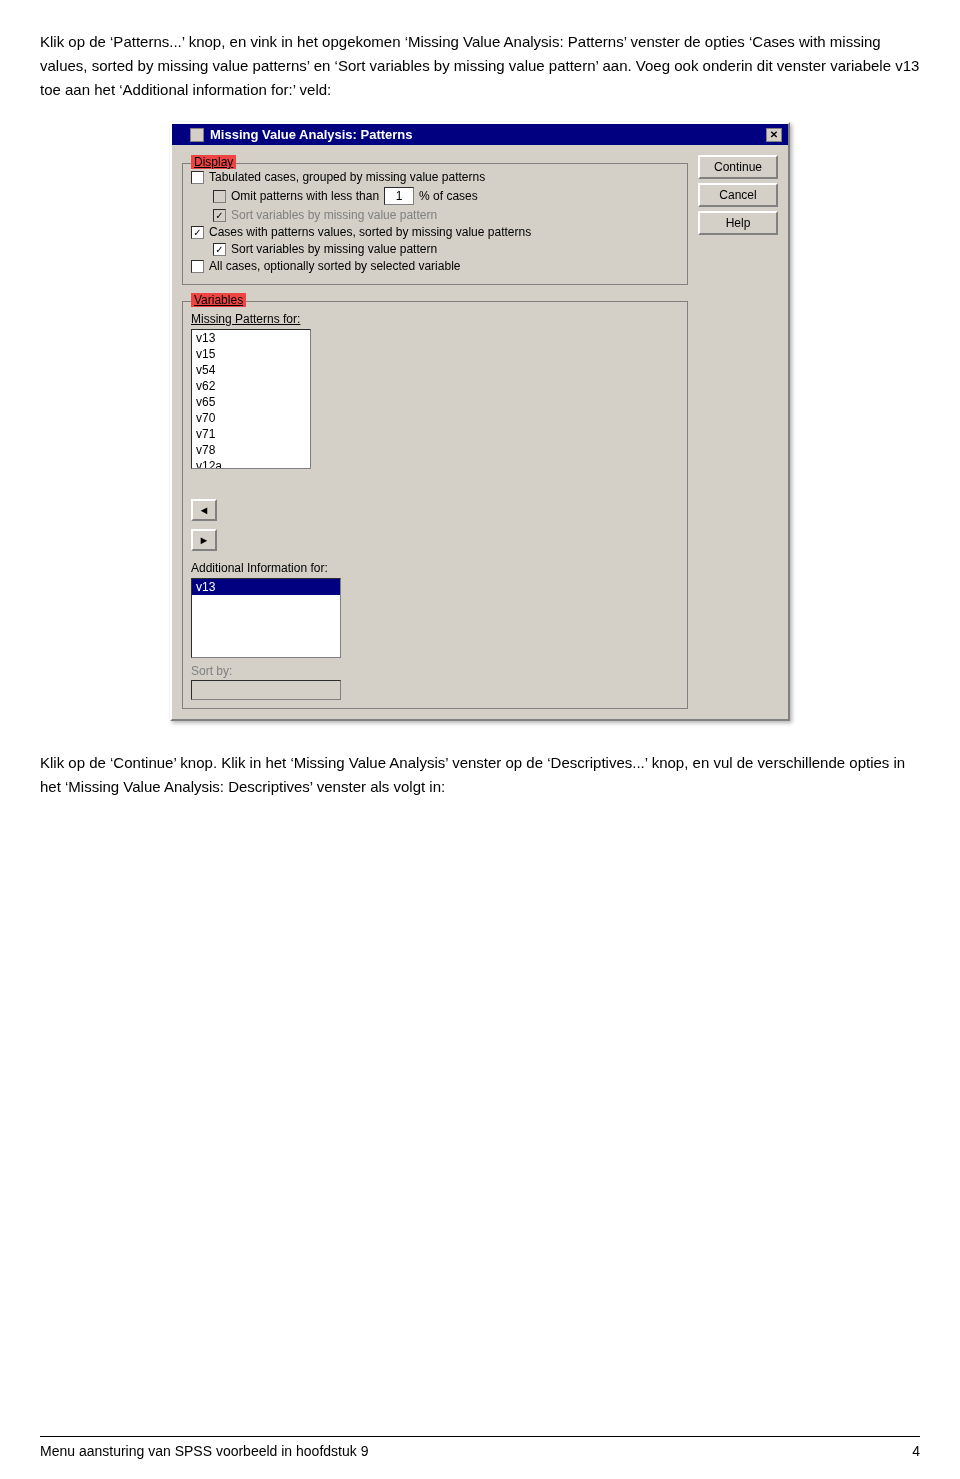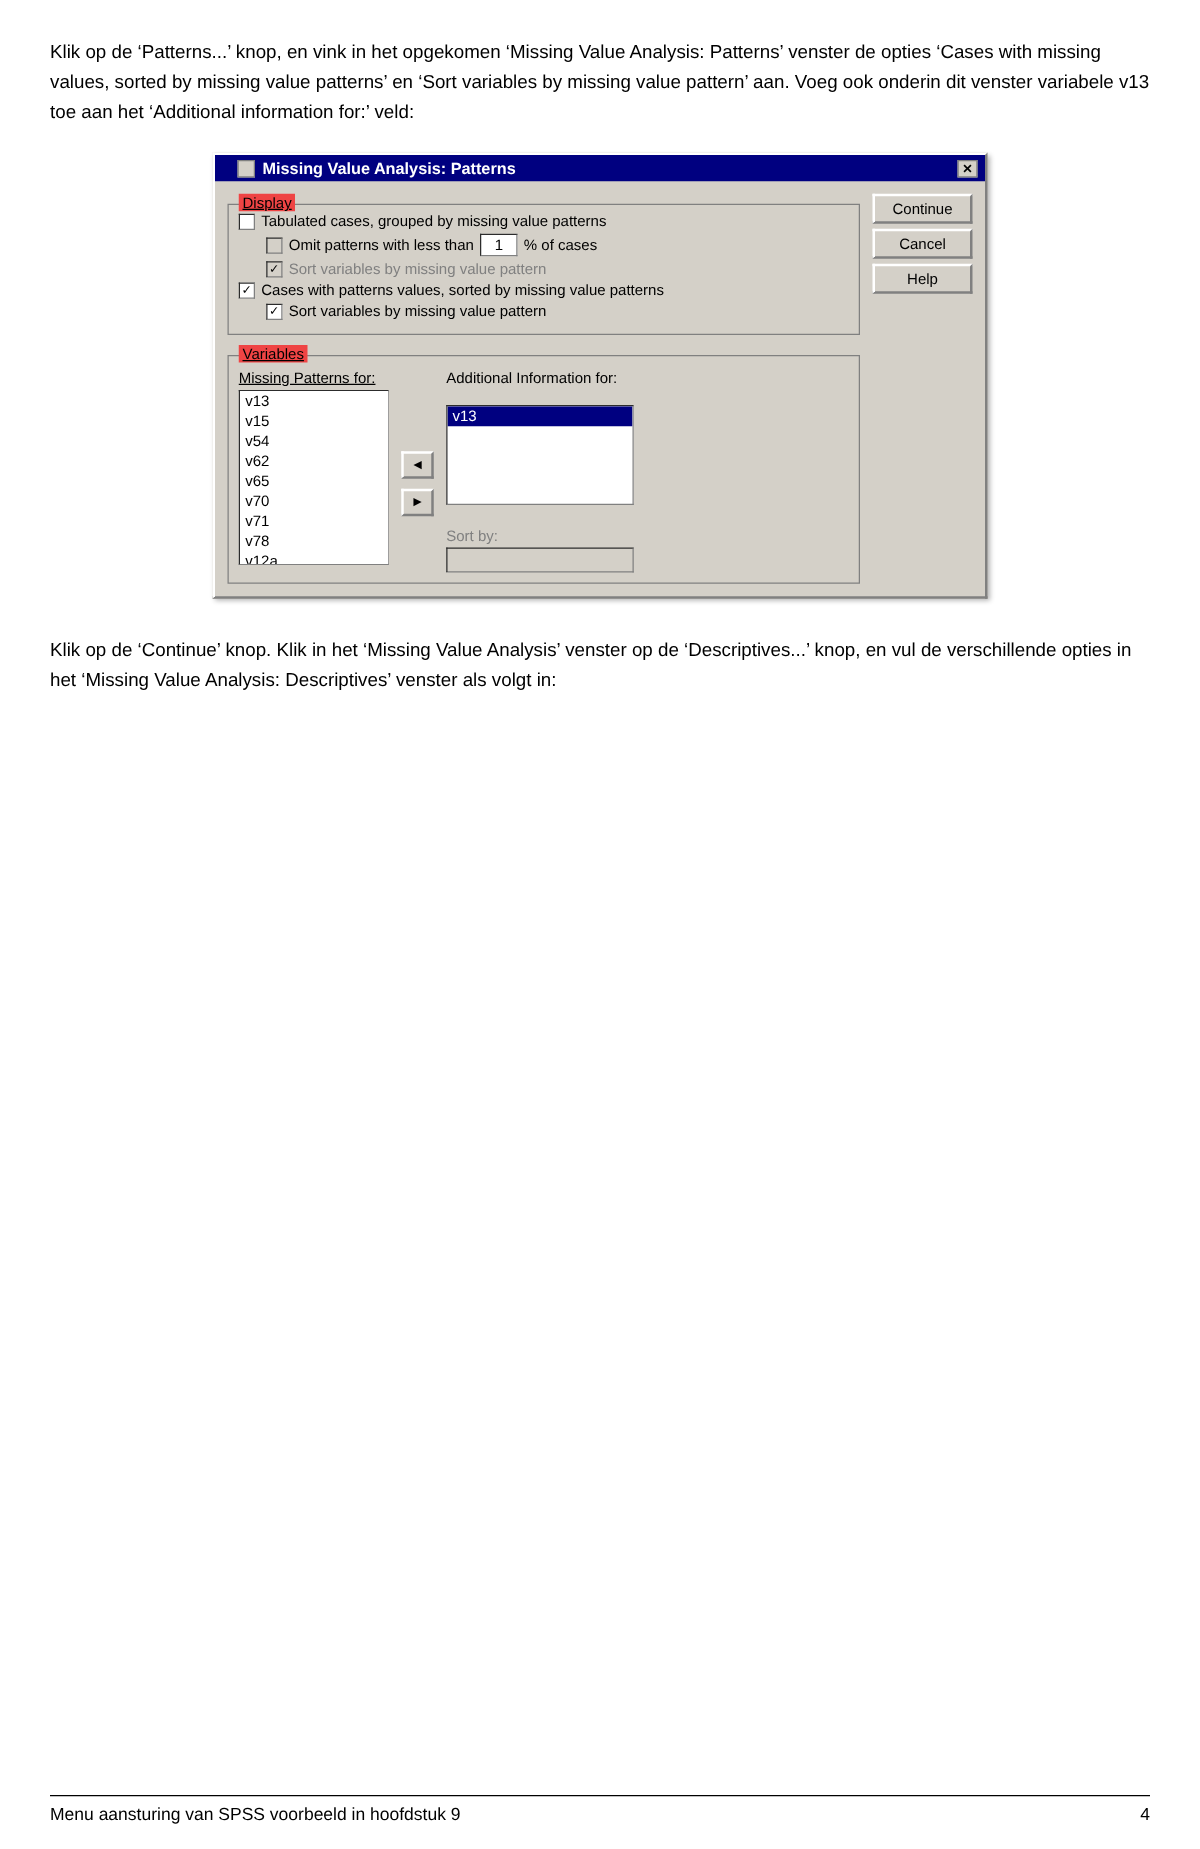--- a/index.html
+++ b/index.html
@@ -153,20 +153,21 @@
       text-align: center;
       display: inline-flex;
       align-items: center;
       justify-content: center;
     }
     
     .variables-section {
       display: flex;
       gap: 10px;
       margin-top: 4px;
+      flex-direction: column;
     }
     .listbox-container {
       display: flex;
       flex-direction: column;
     }
     .listbox-label {
       font-size: 12px;
       margin-bottom: 3px;
       text-decoration: underline;
     }
@@ -206,21 +207,20 @@
       display: flex;
       align-items: center;
       justify-content: center;
       font-size: 11px;
       cursor: pointer;
     }
     .additional-container {
       display: flex;
       flex-direction: column;
       flex: 1;
-      gap: 12px;
     }
     .additional-label {
       font-size: 12px;
       margin-bottom: 3px;
     }
     .additional-listbox {
       width: 150px;
       height: 80px;
       border: 1px inset #808080;
       background: #fff;
@@ -335,20 +335,24 @@
           <div class="checkbox-row">
             <div class="cb checked"></div>
             <span>Cases with patterns values, sorted by missing value patterns</span>
           </div>
 
           <div class="checkbox-row indented">
             <div class="cb checked"></div>
             <span>Sort variables by missing value pattern</span>
           </div>
 
+          <div class="checkbox-row">
+            <div class="cb"></div>
+            <span>All cases, optionally sorted by selected variable</span>
+          </div>
         </div>
 
         <div class="groupbox">
           <span class="groupbox-title">Variables</span>
           <div class="variables-section">
 
             <div class="listbox-container">
               <span class="listbox-label">Missing Patterns for:</span>
               <div class="listbox" id="missing-list">
                   <div class="listbox-item">v13</div>

